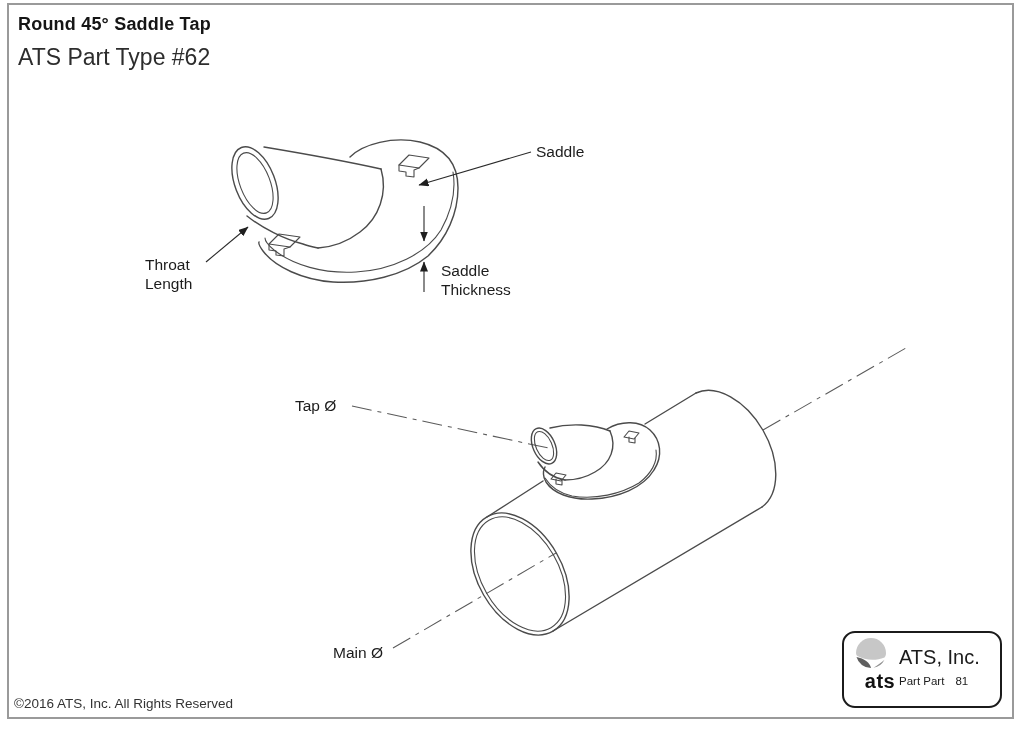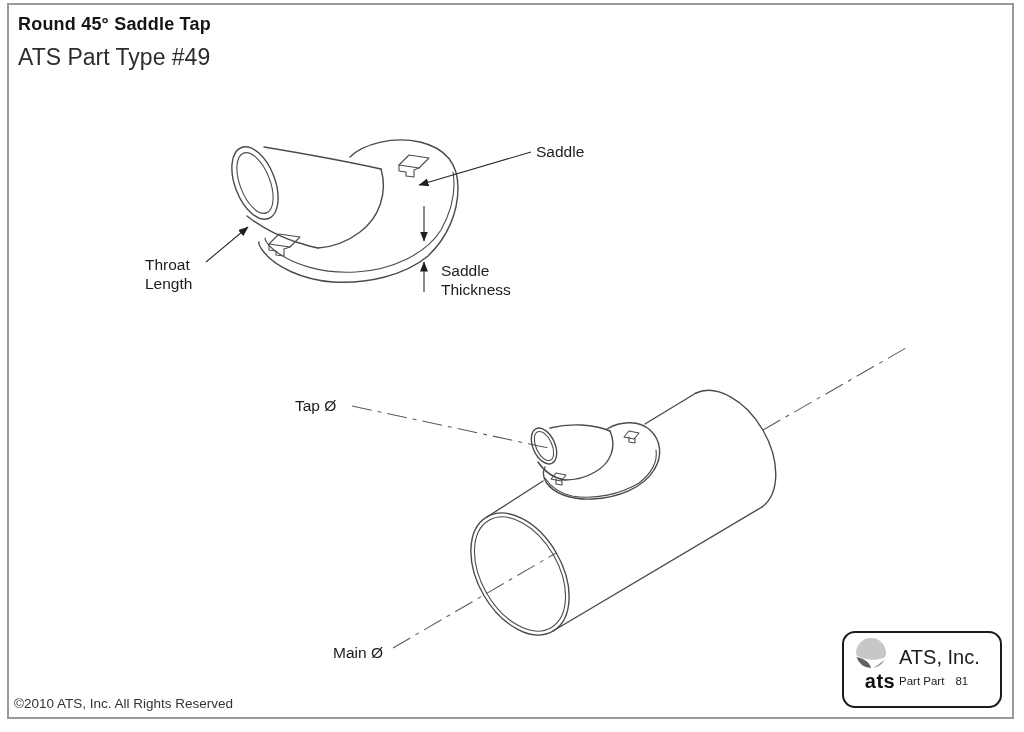--- a/index.html
+++ b/index.html
@@ -45,21 +45,21 @@
   .logo-company{position:absolute;left:55px;top:13px;font-size:20px;color:#1b1b1b;}
   .logo-part{position:absolute;left:55px;top:42px;font-size:11.5px;color:#1b1b1b;}
   .logo-part .val{margin-left:11px;}
 </style>
 </head>
 <body>
 
 <div class="page-border"></div>
 
 <div class="title">Round 45° Saddle Tap</div>
-<div class="subtitle">ATS Part Type #49</div>
+<div class="subtitle">ATS Part Type #62</div>
 
 <svg class="drawing" viewBox="0 0 1024 732" xmlns="http://www.w3.org/2000/svg">
   <defs>
     <marker id="arr" markerWidth="12" markerHeight="10" refX="9.5" refY="4" orient="auto" markerUnits="userSpaceOnUse">
       <path d="M0,0 L10,4 L0,8 Z" fill="#1f1f1f"></path>
     </marker>
   </defs>
 
   <g>
 
@@ -121,21 +121,21 @@
     <g>
       <path class="thin" d="M 551,479 L 556,473 L 566,475 L 561,481 Z"></path>
       <path class="thin" d="M 556,479 L 556,484 L 562,485 L 562,480"></path>
     </g>
 
     <text x="295" y="411">Tap Ø</text>
     <text x="333" y="658">Main Ø</text>
   </g>
 </svg>
 
-<div class="footer">©2010 ATS, Inc. All Rights Reserved</div>
+<div class="footer">©2016 ATS, Inc. All Rights Reserved</div>
 
 <div class="logo-box">
   <svg class="logo-ball" viewBox="-16 -16 32 32" xmlns="http://www.w3.org/2000/svg">
     <path d="M -15,0 A 15 15 0 0 1 15,0 C 15,2 14.5,3.2 13.5,4.5 C 4,8.2 -6,7.2 -14,2.8 C -14.7,1.9 -15,1 -15,0 Z" fill="#c7c7c7"></path>
     <path d="M -14.5,4 A 15 15 0 0 0 0,15 C -1,9.5 -7,5.6 -14.5,4 Z" fill="#5f5f5f"></path>
     <path d="M 2.5,14.8 A 15 15 0 0 0 13.5,6.8 C 10,10 6.3,12.4 2.5,14.8 Z" fill="#8f8f8f"></path>
   </svg>
   <div class="logo-text">ats</div>
   <div class="logo-company">ATS, Inc.</div>
   <div class="logo-part">

